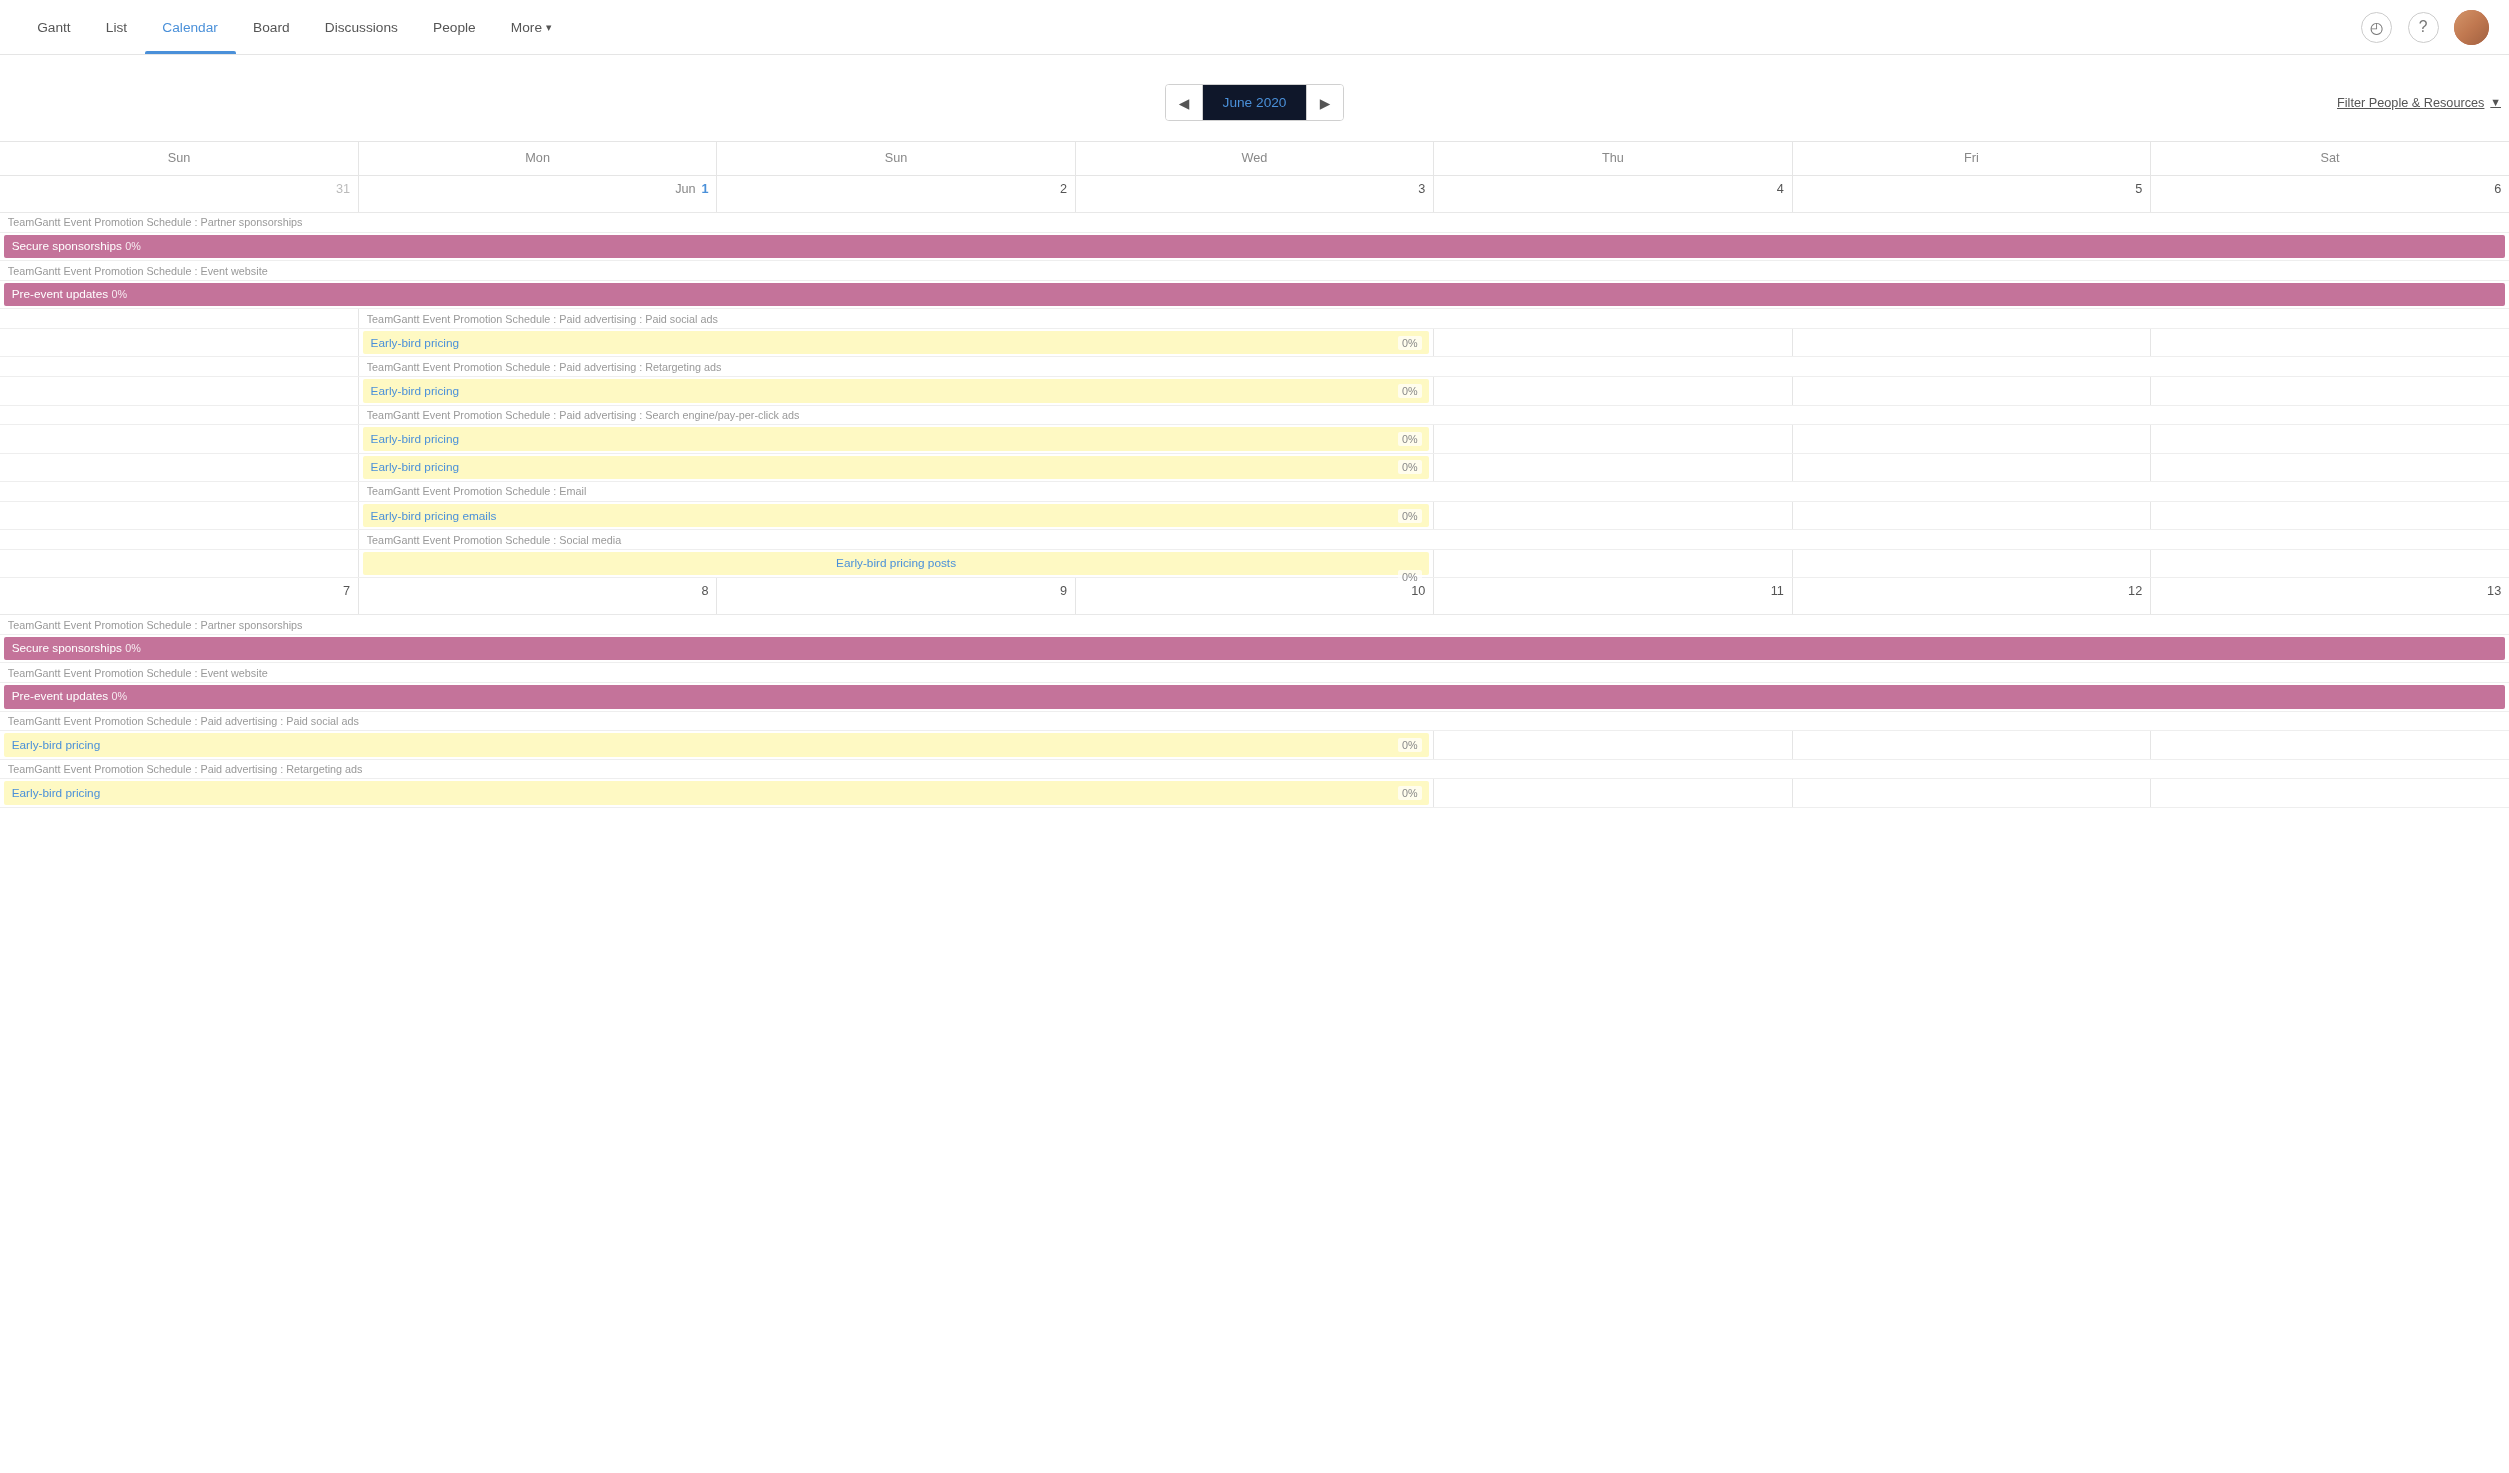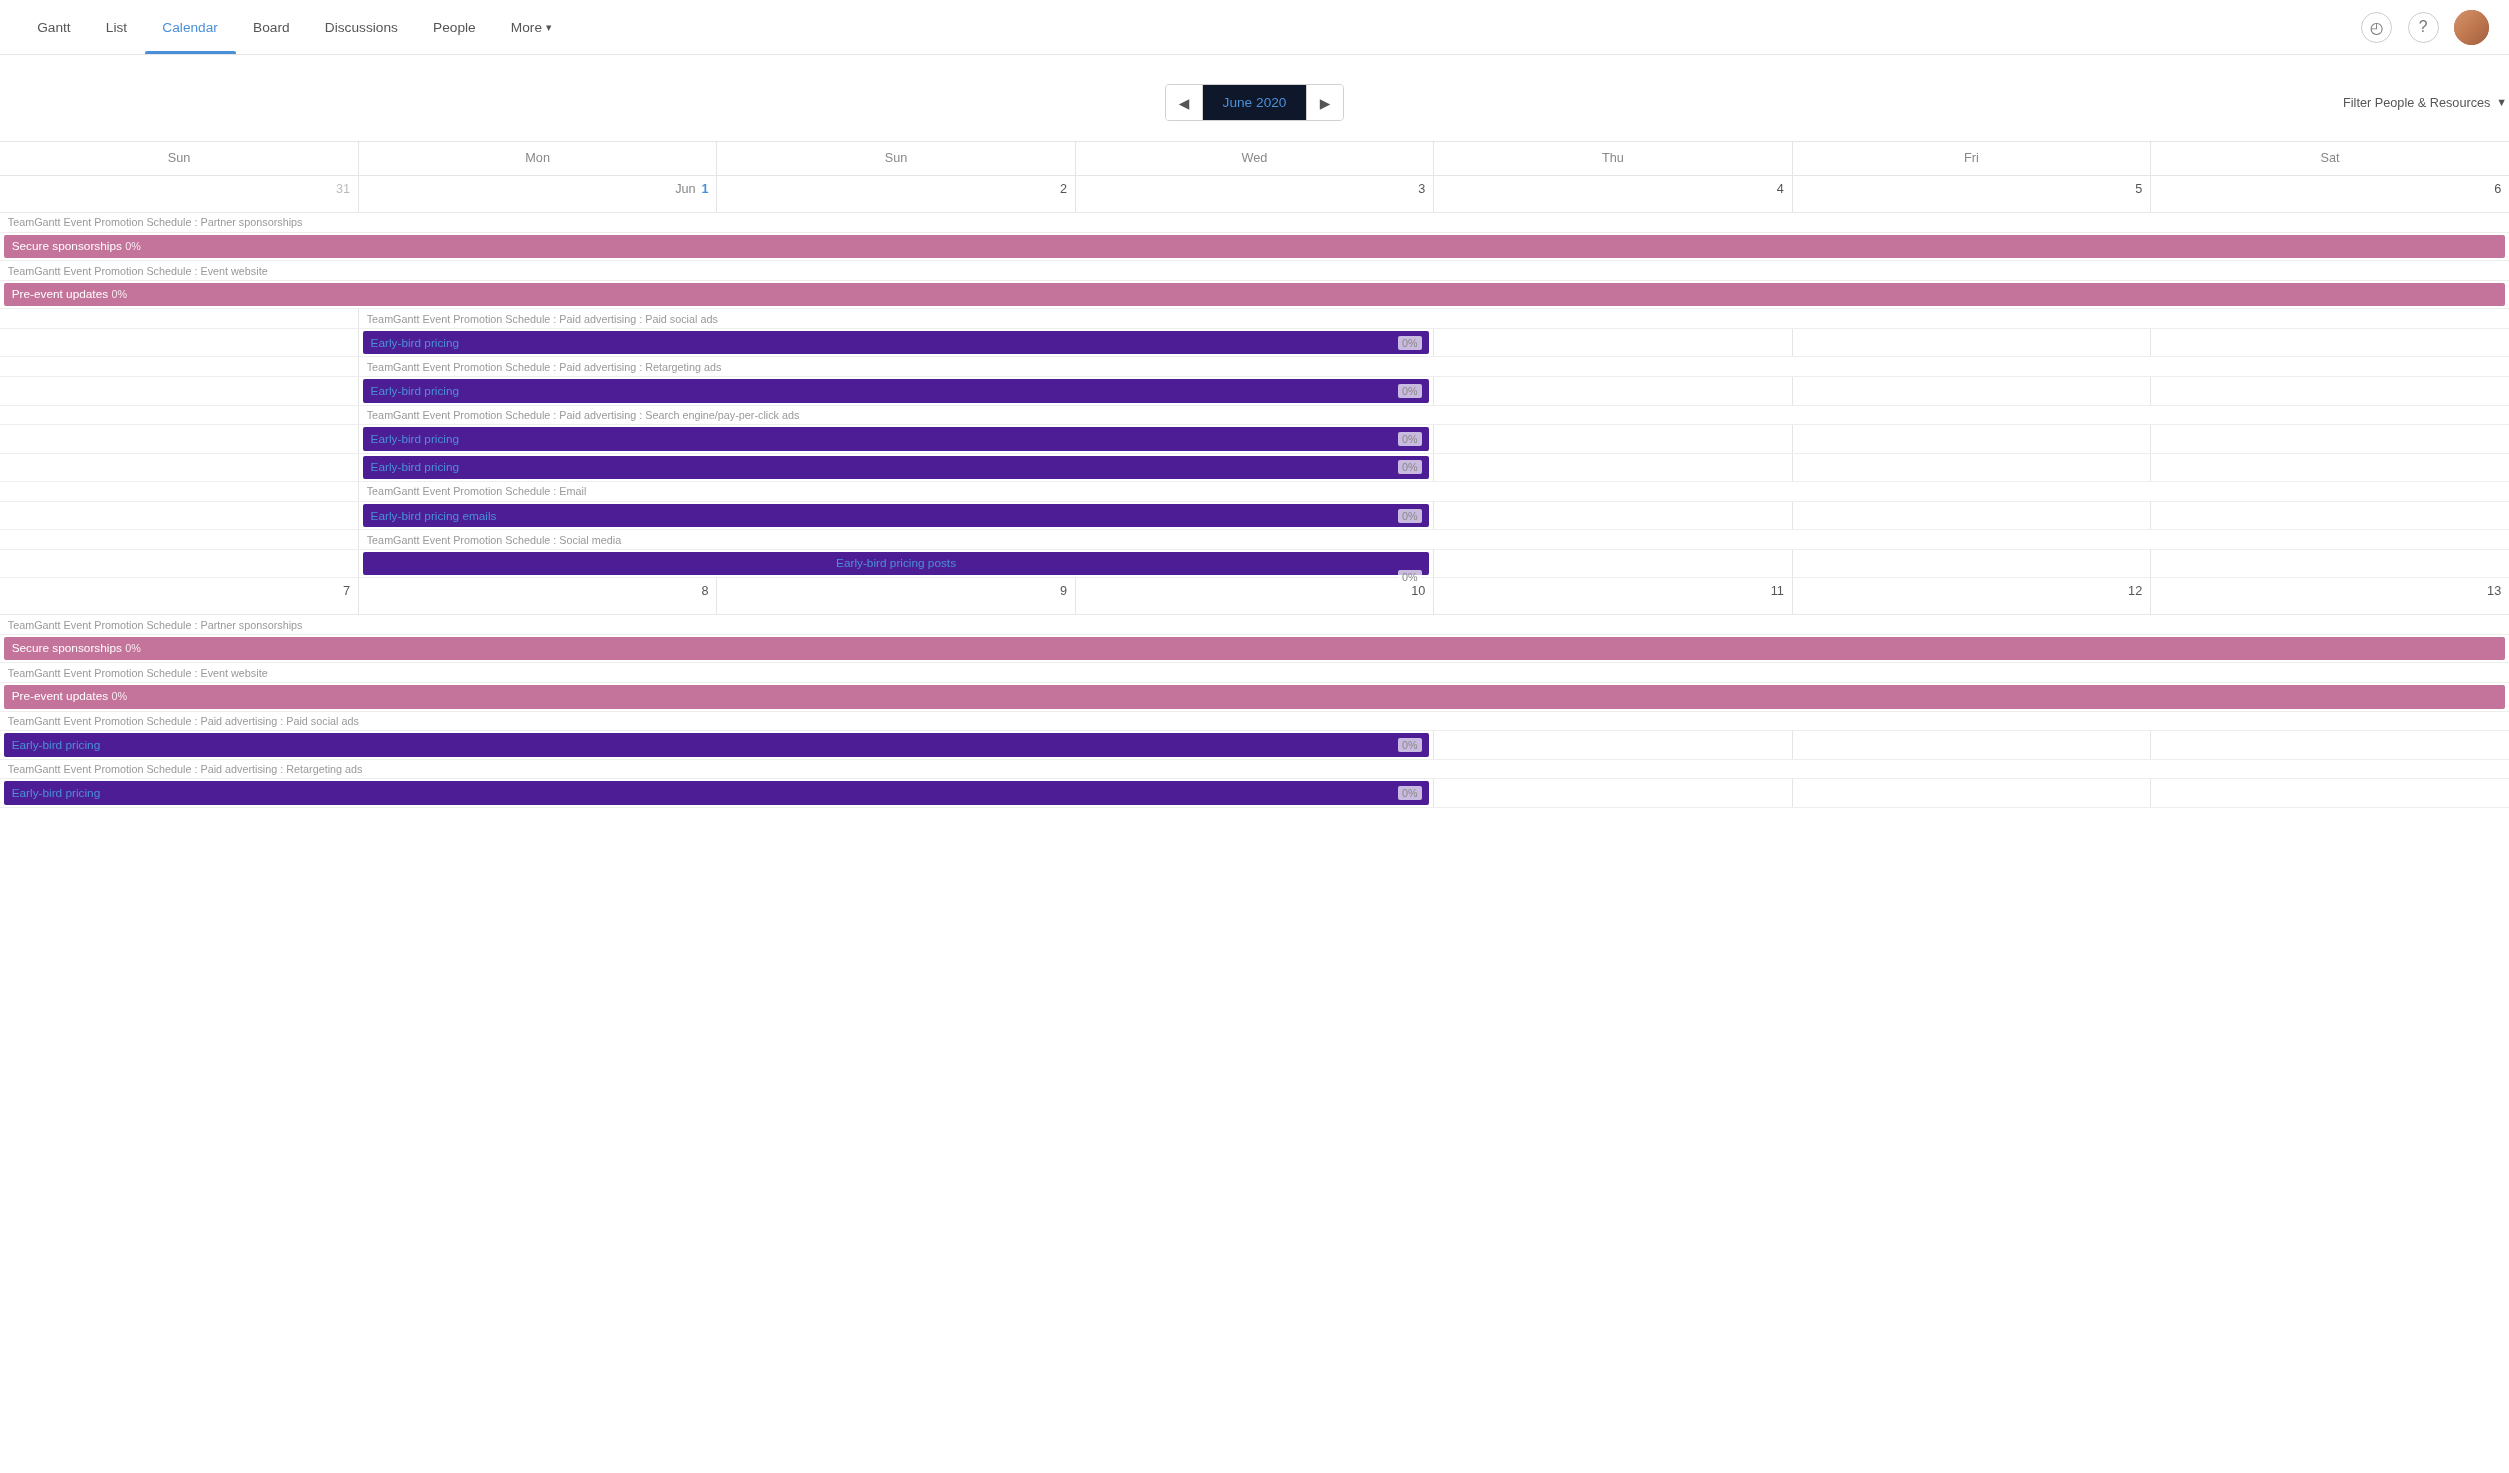--- a/index.html
+++ b/index.html
@@ -76,23 +76,23 @@
       color: #555; font-size: 13.7px;
     }
     .date-nav-btn:last-child { border-right: none; border-left: 1px solid #d0d0d0; }
     .date-label {
       padding: 0 19.6px;
       height: 35px; display: flex; align-items: center;
       color: #4a90d9; font-size: 13.7px; font-weight: 500;
       background: #0f172a; cursor: pointer;
     }
     .filter-btn {
-      position: absolute; right: 2px;
+      position: absolute; right: 8px;
       display: flex; align-items: flex-start; gap: 5.9px;
-      color: #555; font-size: 12.7px; cursor: pointer;
+      color: #555; font-size: 12.7px; cursor: pointer; text-decoration: underline;
     }
     .filter-btn .arrow { font-size: 10.8px; }
 
     
     .calendar-wrap { overflow-x: auto; }
     .calendar {
       width: 100%;
       border-collapse: collapse;
       border-top: 1px solid #e5e5e5;
     }
@@ -156,21 +156,21 @@
       background: #c4739a;
       color: #fff;
       font-size: 11.8px;
       font-weight: 500;
       padding: 3.9px 7.8px;
       border-radius: 2px;
       display: flex; align-items: center;
       height: 23.5px;
     }
     .task-bar-blue {
-      background: #4c1d95;
+      background: #fef9c3;
       color: #4a90d9;
       font-size: 11.8px;
       padding: 3.9px 7.8px;
       border-radius: 2px;
       display: flex; align-items: center;
       height: 23.5px;
     }
     .pct-badge {
       margin-left: auto;
       font-size: 10.8px;

